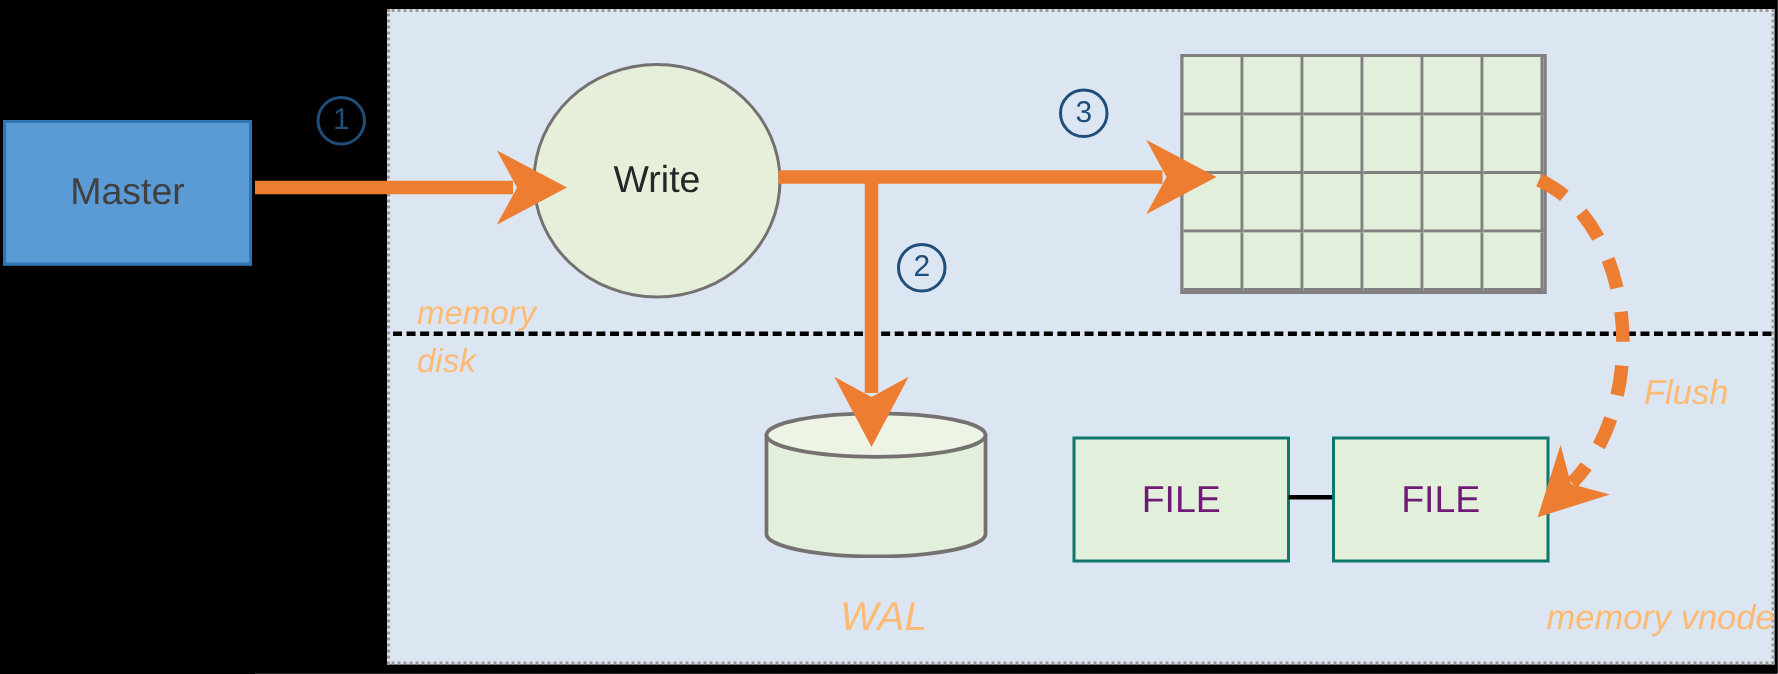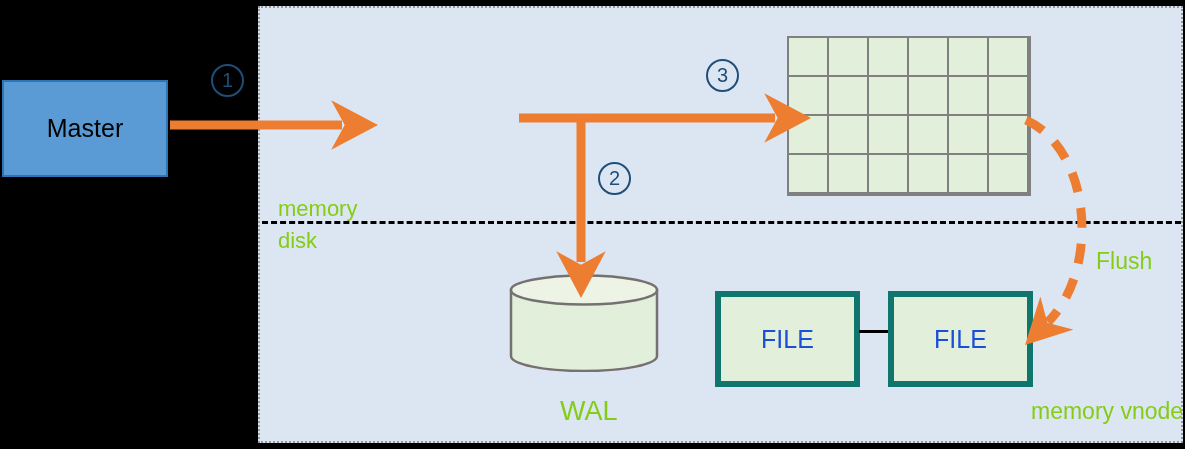--- a/index.html
+++ b/index.html
@@ -35,21 +35,21 @@
     top: 80px;
     width: 166px;
     height: 97px;
     background: #5b9bd5;
     border: 2px solid #2e75b6;
     box-sizing: border-box;
     display: flex;
     flex-direction: column;
     align-items: center;
     justify-content: center;
-    color: #000000;
+    color: #404040;
     font-size: 25px;
     line-height: 1.3;
   }
 
   
   .step-circle {
     position: absolute;
     width: 33px;
     height: 33px;
     border: 2px solid #1f4e79;
@@ -81,22 +81,23 @@
     align-items: center;
     justify-content: center;
     font-size: 25px;
     color: #262626;
   }
 
   
   .zone-label {
     position: absolute;
     font-size: 22px;
-    color: #84cc16;
+    color: #fdba74;
     white-space: nowrap;
+    font-style: italic;
   }
   #label-memory { left: 278px; top: 196px; }
   #label-disk   { left: 278px; top: 228px; text-align: right; }
   #label-wal    { left: 560px; top: 396px; font-size: 27px; }
   #label-flush  { left: 1096px; top: 248px; font-size: 23px; }
   #label-slave  { left: 1031px; top: 398px; font-size: 23px; }
 
   
   .divider {
     position: absolute;
@@ -135,29 +136,29 @@
     left: 509px;
     top: 274px;
     width: 150px;
     height: 98px;
   }
 
   
   .file-box {
     position: absolute;
     width: 145px;
-    height: 96px;
+    height: 84px;
     background: #e2efda;
-    border: 6px solid #0f766e;
+    border: 2px solid #0f766e;
     box-sizing: border-box;
     display: flex;
     align-items: center;
     justify-content: center;
     font-size: 25px;
-    color: #1d4ed8;
+    color: #701a75;
   }
   #file-box-1 { left: 715px; top: 291px; }
   #file-box-2 { left: 888px; top: 291px; }
   .file-link {
     position: absolute;
     left: 859px;
     top: 330px;
     width: 30px;
     height: 0;
     border-top: 3px solid #000000;
@@ -186,20 +187,23 @@
   <div class="step-circle" id="step-1">
     <span>1</span>
   </div>
   <div class="step-circle" id="step-2">
     <span>2</span>
   </div>
   <div class="step-circle" id="step-3">
     <span>3</span>
   </div>
 
+  <div class="write-ellipse">
+    <span>Write</span>
+  </div>
 
   <div class="divider"></div>
   <div class="zone-label" id="label-memory">memory</div>
   <div class="zone-label" id="label-disk">disk</div>
 
   <div class="memtable">
     <div class="cell"></div>
     <div class="cell"></div>
     <div class="cell"></div>
     <div class="cell"></div>

